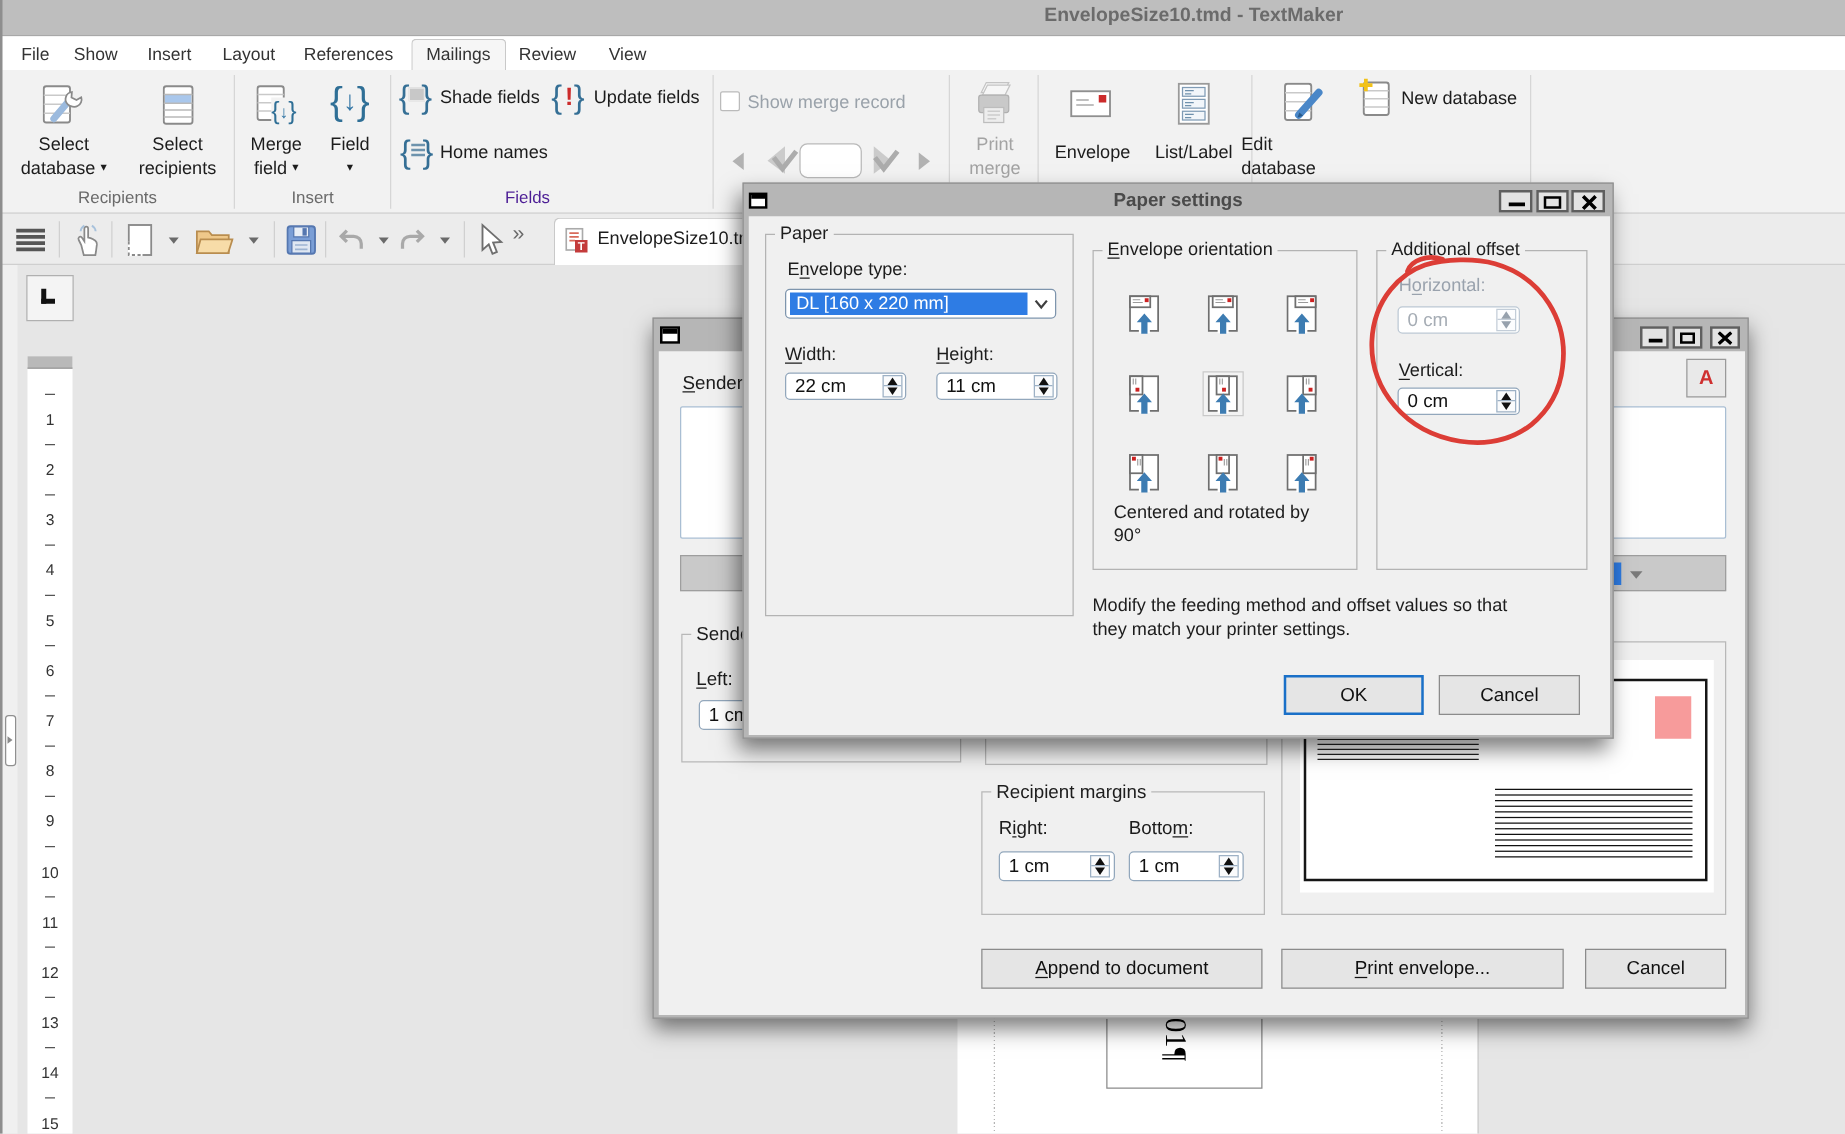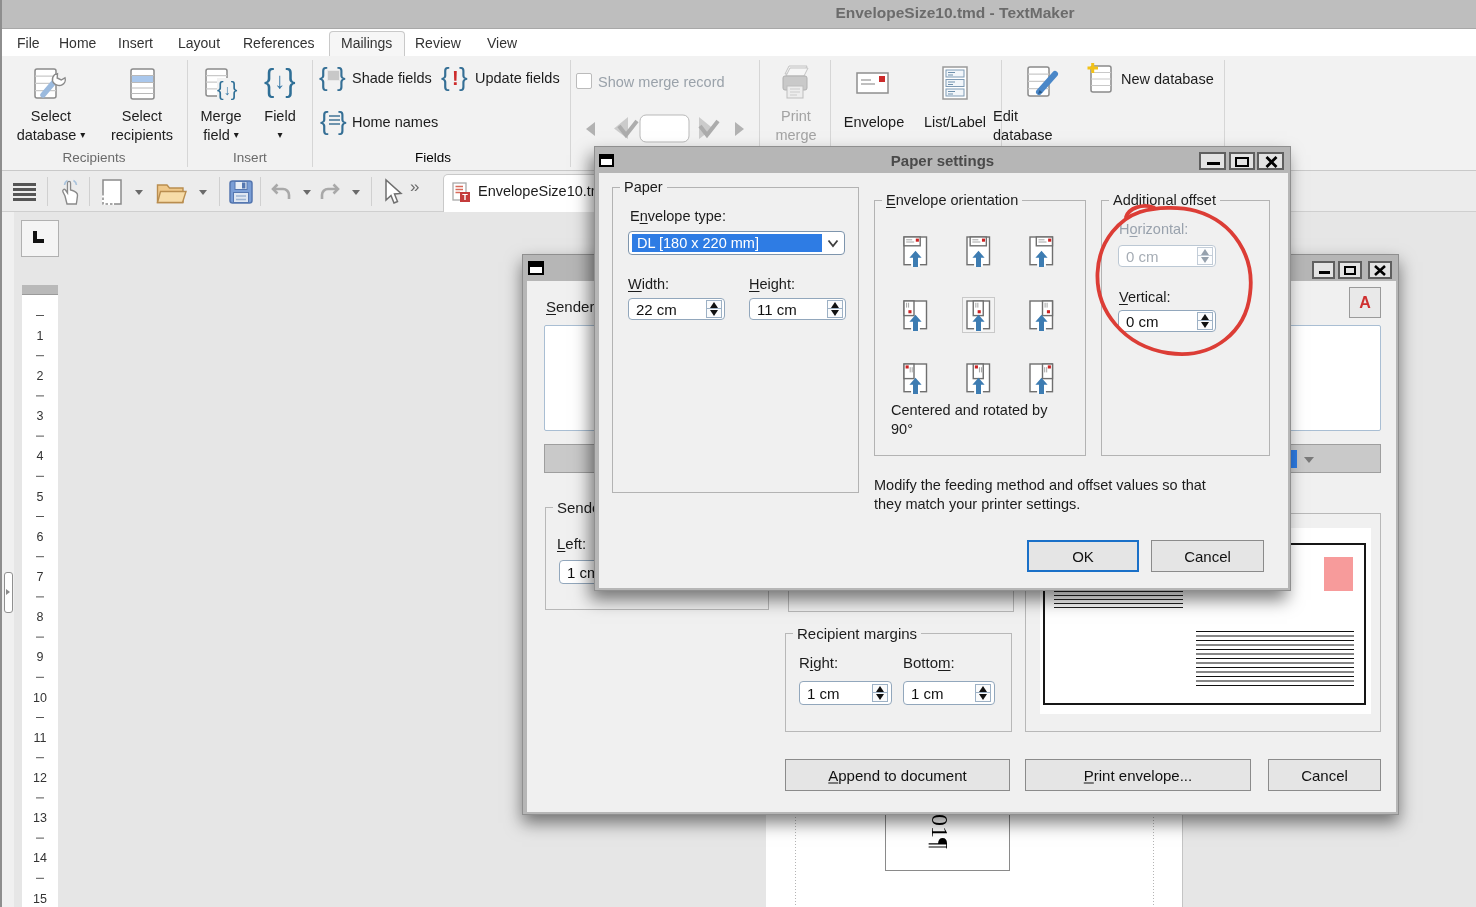--- a/index.html
+++ b/index.html
@@ -35,21 +35,21 @@
 </head>
 <body>
 
 <div class="a" style="left:0;top:0;width:1476px;height:29px;background:#bebebe;border-bottom:1px solid #a8a8a8"></div>
 <div class="a" style="left:700px;top:0;width:510px;height:29px;line-height:26px;text-align:center;font-weight:bold;font-size:15.5px;color:#6b6b6b">EnvelopeSize10.tmd - TextMaker</div>
 
 <div class="a" style="left:0;top:29px;width:1476px;height:27px;background:#fff"></div>
 <div class="a" style="left:329px;top:31px;width:76px;height:25px;background:#f6f6f6;border:1px solid #c9c9c9;border-bottom:none;border-radius:4px 4px 0 0"></div>
 <div class="a" style="left:0;top:29px;width:1476px;height:27px">
   <div class="mi" style="left:17px">File</div>
-  <div class="mi" style="left:59px">Home</div>
+  <div class="mi" style="left:59px">Show</div>
   <div class="mi" style="left:118px">Insert</div>
   <div class="mi" style="left:178px">Layout</div>
   <div class="mi" style="left:243px">References</div>
   <div class="mi" style="left:341px">Mailings</div>
   <div class="mi" style="left:415px">Review</div>
   <div class="mi" style="left:487px">View</div>
 </div>
 
 <div class="a" style="left:0;top:56px;width:1476px;height:115px;background:#f2f2f2;border-bottom:1px solid #c9c9c9"></div>
 <div id="ribbon" class="a" style="left:0;top:56px;width:1476px;height:115px;font-size:14.5px">
@@ -82,21 +82,21 @@
   <div class="a" style="left:217px;top:22px;font-size:20px;color:#2f6f96;background:#f2f2f2;line-height:22px">{<span style="font-size:14px;position:relative;top:-1px;color:#3577a6">↓</span>}</div>
 
   <div class="a" style="left:264px;top:8px;font-size:31px;line-height:34px;color:#2f6f96">{<span style="font-size:22px;position:relative;top:-3px;color:#3577a6">↓</span>}</div>
 
   <div class="lbl" style="left:0px;top:51px;width:102px;text-align:center;line-height:19px">Select<br>database <span style="font-size:10px;position:relative;top:-2px">▾</span></div>
   <div class="lbl" style="left:91px;top:51px;width:102px;text-align:center;line-height:19px">Select<br>recipients</div>
   <div class="lbl" style="left:170px;top:51px;width:102px;text-align:center;line-height:19px">Merge<br>field <span style="font-size:10px;position:relative;top:-2px">▾</span></div>
   <div class="lbl" style="left:229px;top:51px;width:102px;text-align:center;line-height:19px">Field<br><span style="font-size:10px;position:relative;top:-2px">▾</span></div>
   <div class="lbl" style="left:43px;top:94px;width:102px;text-align:center;color:#6a6a6a;font-size:13.5px">Recipients</div>
   <div class="lbl" style="left:199px;top:94px;width:102px;text-align:center;color:#6a6a6a;font-size:13.5px">Insert</div>
-  <div class="lbl" style="left:382px;top:94px;width:102px;text-align:center;color:#000000;font-size:13.5px">Fields</div>
+  <div class="lbl" style="left:371px;top:94px;width:102px;text-align:center;color:#4c1d95;font-size:13.5px">Fields</div>
 
   <div class="a" style="left:319px;top:8px;font-size:26px;color:#356f95;line-height:26px">{</div>
   <div class="a" style="left:327px;top:14px;width:13px;height:11px;background:#c8c8c8;border:1px solid #e8e8e8"></div>
   <div class="a" style="left:337px;top:8px;font-size:26px;color:#356f95;line-height:26px">}</div>
   <div class="lbl" style="left:352px;top:14px">Shade fields</div>
   <div class="a" style="left:441px;top:8px;font-size:26px;color:#356f95;line-height:26px">{</div>
   <div class="a" style="left:452px;top:11px;font-size:20px;font-weight:bold;color:#cc2b2b">!</div>
   <div class="a" style="left:459px;top:8px;font-size:26px;color:#356f95;line-height:26px">}</div>
   <div class="lbl" style="left:475px;top:14px">Update fields</div>
   <div class="a" style="left:320px;top:52px;font-size:26px;color:#356f95;line-height:26px">{</div>
@@ -368,21 +368,21 @@
         <path d="M1.5 1 L11.5 11 M11.5 1 L1.5 11" stroke="#000" stroke-width="2.8"></path>
       </svg>
   </div>
   <div class="dlgbody" style="left:4px;top:26px;width:689px;height:415px" id="papbody">
 
     <div class="grp" style="left:13px;top:14px;width:247px;height:306px">
       <span class="glab">Paper</span>
       <div class="lbl" style="left:17px;top:20px">E<u>n</u>velope type:</div>
       <div class="a" style="left:15px;top:43px;width:217px;height:24px;background:#fff;border:1px solid #7e95ad;border-radius:4px">
         <div class="a" style="left:3px;top:2px;width:190px;height:18px;background:#2e7ce4"></div>
-        <div class="a" style="left:8px;top:3px;font-size:14.5px;color:#fff;white-space:nowrap">DL [180 x 220 mm]</div>
+        <div class="a" style="left:8px;top:3px;font-size:14.5px;color:#fff;white-space:nowrap">DL [160 x 220 mm]</div>
         <svg class="a" style="right:5px;top:7px" width="12" height="9" viewBox="0 0 12 9">
             <path d="M1.5 1.5 L6 7 L10.5 1.5" fill="none" stroke="#3f3f3f" stroke-width="1.8"></path>
           </svg>
       </div>
       <div class="lbl" style="left:15px;top:88px"><u>W</u>idth:</div>
       <div class="inp" style="left:15px;top:110px;width:97px;height:22px">
           <span>22 cm</span>
         <div class="spin" style="right:2px;top:1px;bottom:1px;width:16px">
             <div class="u"></div>
             <div class="d"></div>

